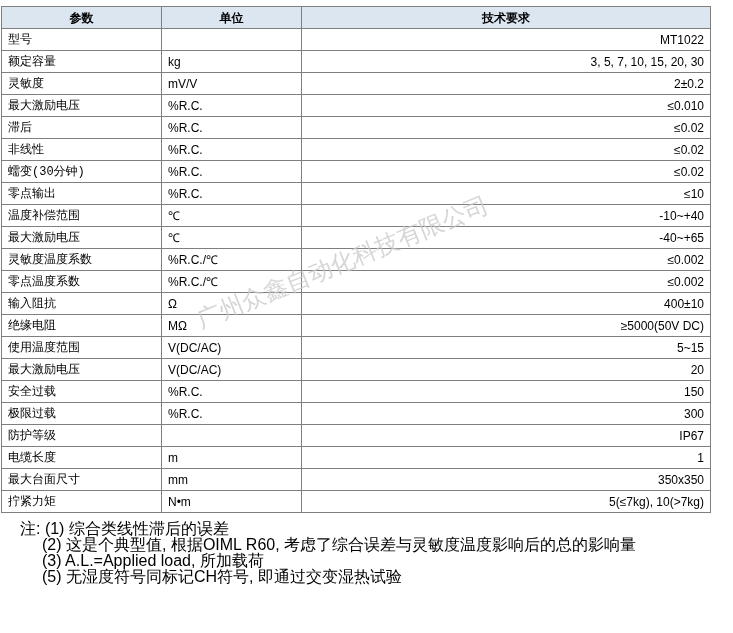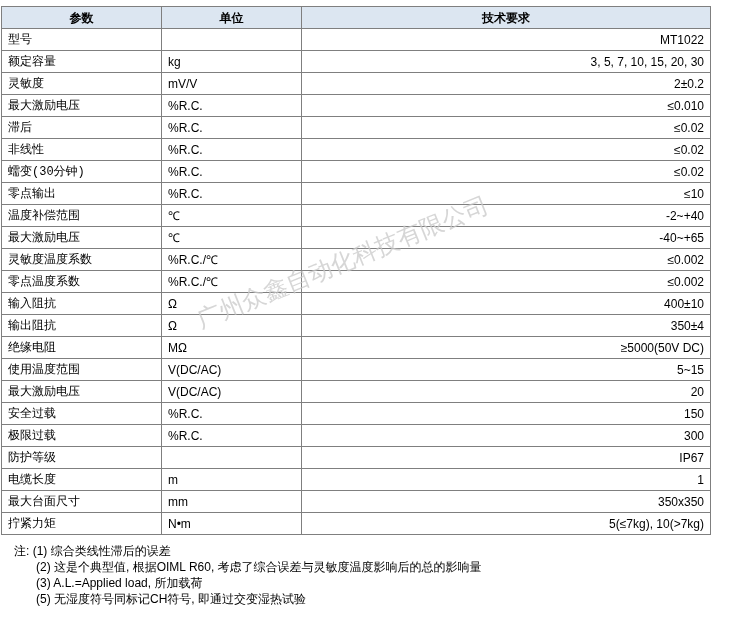--- a/index.html
+++ b/index.html
@@ -50,22 +50,22 @@
     text-align: left;
     font-family: Liberation Mono, monospace;
   }
   td.unit {
     text-align: left;
   }
   td.value {
     text-align: right;
   }
   .notes {
-    margin: 8px 0 0 14px;
-    font-size: 12px;
+    margin: 8px 0 0 20px;
+    font-size: 16px;
     line-height: 16px;
   }
   .notes div {
     white-space: nowrap;
   }
   .note-indent {
     padding-left: 22px;
   }
   .watermark {
     position: absolute;
@@ -137,46 +137,41 @@
         <td class="value">≤0.02</td>
       </tr>
       <tr>
         <td class="param">零点输出</td>
         <td class="unit">%R.C.</td>
         <td class="value">≤10</td>
       </tr>
       <tr>
         <td class="param">温度补偿范围</td>
         <td class="unit">℃</td>
-        <td class="value">-2~+40</td>
+        <td class="value">-10~+40</td>
       </tr>
       <tr>
         <td class="param">最大激励电压</td>
         <td class="unit">℃</td>
         <td class="value">-40~+65</td>
       </tr>
       <tr>
         <td class="param">灵敏度温度系数</td>
         <td class="unit">%R.C./℃</td>
         <td class="value">≤0.002</td>
       </tr>
       <tr>
         <td class="param">零点温度系数</td>
         <td class="unit">%R.C./℃</td>
         <td class="value">≤0.002</td>
       </tr>
       <tr>
         <td class="param">输入阻抗</td>
         <td class="unit">Ω</td>
         <td class="value">400±10</td>
-      </tr>
-      <tr>
-        <td class="param">输出阻抗</td>
-        <td class="unit">Ω</td>
-        <td class="value">350±4</td>
       </tr>
       <tr>
         <td class="param">绝缘电阻</td>
         <td class="unit">MΩ</td>
         <td class="value">≥5000(50V DC)</td>
       </tr>
       <tr>
         <td class="param">使用温度范围</td>
         <td class="unit">V(DC/AC)</td>
         <td class="value">5~15</td>

